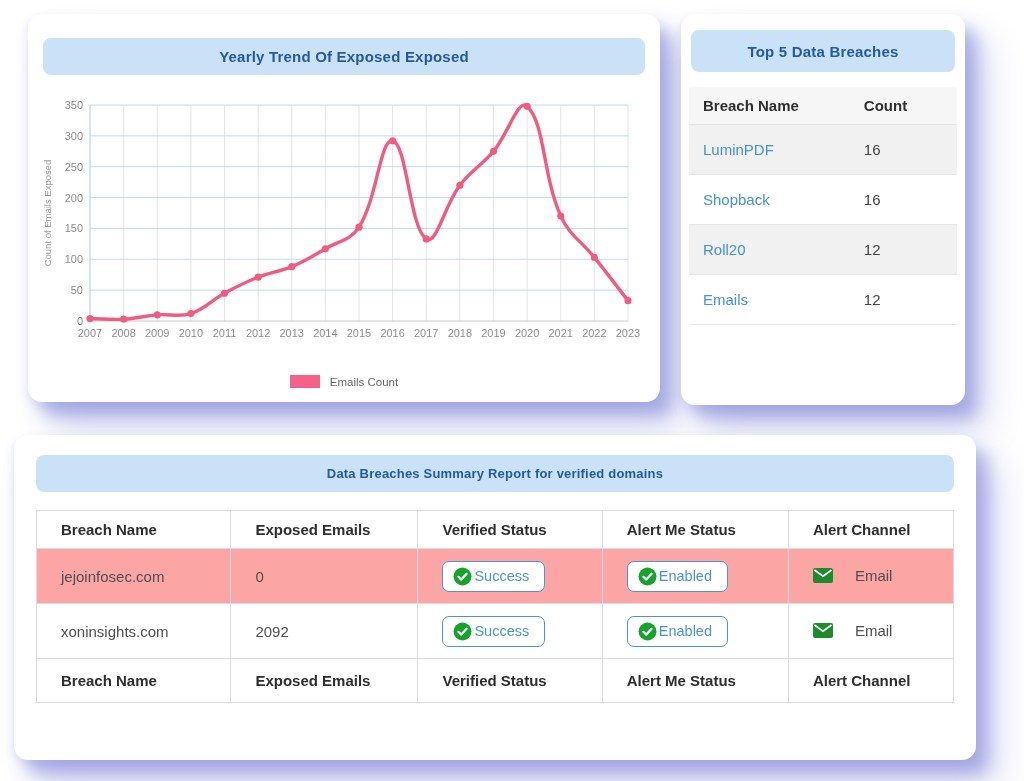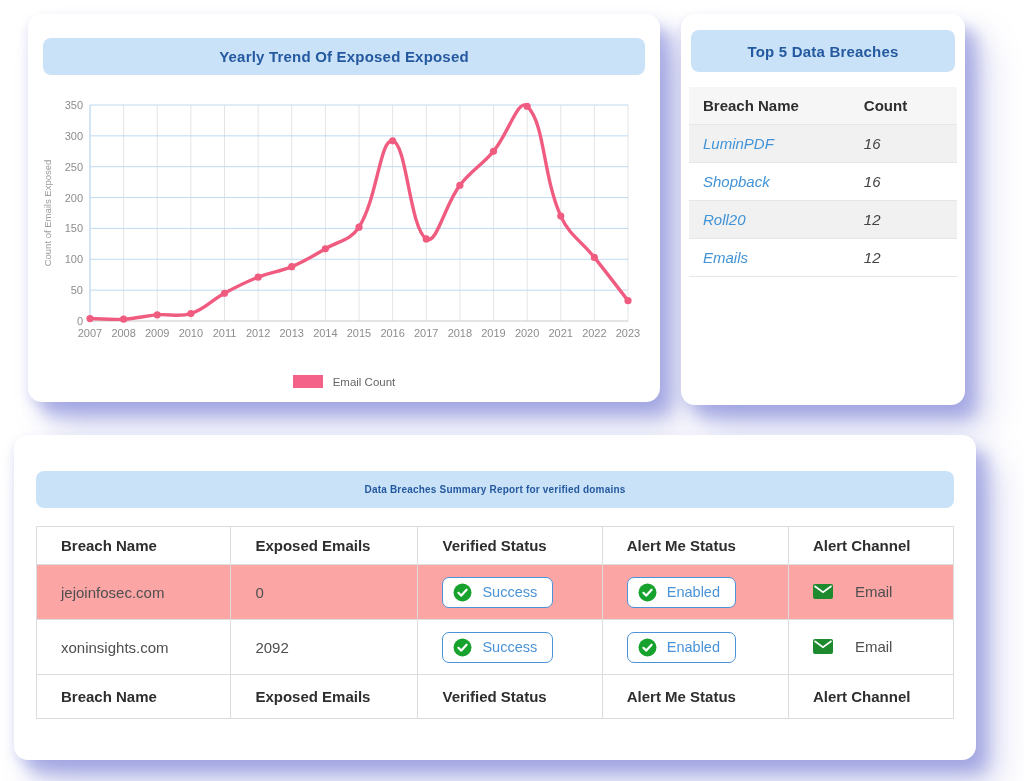--- a/index.html
+++ b/index.html
@@ -37,44 +37,44 @@
   .legend-label { font-size:11.5px; color:#666; }
 
   
   .top5-card { left:681px; top:14px; width:284px; height:391px; }
   .top5-card .card-title { margin:16px 10px 4px; height:42px; font-size:15px; }
   .top5-table { width:calc(100% - 16px); margin:15px 8px 0; border-collapse:collapse; font-size:15px; }
   .top5-table th {
     background:#f6f6f6; text-align:left; font-weight:700; color:#2e2e2e;
     padding:10px 14px; border-bottom:1px solid #e6e6e6;
   }
-  .top5-table td { padding:10px 14px; border-bottom:1px solid #e6e6e6; color:#444;font-style:italic; }
+  .top5-table td { padding:16px 14px; border-bottom:1px solid #e6e6e6; color:#444; }
   .top5-table tbody tr:nth-child(odd) { background:#f1f1f1; }
   .top5-table .count-col { width:40%; }
   .breach-link { color:#4293d7; text-decoration:none; cursor:pointer; }
 
   
   .summary-card { left:14px; top:435px; width:962px; height:325px; }
-  .summary-card .card-title { margin:36px 22px 0; height:37px; font-size:10px; }
+  .summary-card .card-title { margin:20px 22px 0; height:37px; font-size:13px; }
   .summary-table {
     width:918px; margin:18px 22px 0; border-collapse:collapse;
     border:1px solid #dcdcdc; font-size:15px;
   }
   .summary-table th, .summary-table td {
     border:1px solid #dcdcdc; text-align:left; padding-left:24px;
   }
   .summary-table thead tr { height:38px; }
   .summary-table tbody tr { height:55px; }
   .summary-table tfoot tr { height:44px; }
   .summary-table th { color:#2e2e2e; font-weight:700; }
   .summary-table td { color:#4f4f4f; }
   .summary-table tbody tr.odd { background:#fca5a5; }
 
   .status-button {
-    display:inline-flex; align-items:center; gap:10px;
+    display:inline-flex; align-items:center; gap:2px;
     padding:5px 15px 5px 10px;
     border:1.5px solid #4a93d9; border-radius:7px;
     background:#ffffff; color:#4a93d9; font-size:14.5px;
     font-family:"Liberation Sans", sans-serif;
     cursor:pointer;
   }
   .channel-cell { display:inline-flex; align-items:center; gap:22px; }
 </style>
 </head>
 <body>
@@ -149,21 +149,21 @@
         <circle cx="419.88" cy="94.23" r="3.6" fill="#f05c80"></circle>
         <circle cx="453.5" cy="60.29" r="3.6" fill="#f05c80"></circle>
         <circle cx="487.13" cy="15.23" r="3.6" fill="#f05c80"></circle>
         <circle cx="520.75" cy="125.09" r="3.6" fill="#f05c80"></circle>
         <circle cx="554.38" cy="166.43" r="3.6" fill="#f05c80"></circle>
         <circle cx="588" cy="209.63" r="3.6" fill="#f05c80"></circle>
       </svg>
   </div>
   <div class="legend">
     <span class="legend-swatch"></span>
-    <span class="legend-label">Email Count</span>
+    <span class="legend-label">Emails Count</span>
   </div>
 </div>
 
 <div class="card top5-card">
   <div class="card-title">Top 5 Data Breaches</div>
   <table class="top5-table">
     <thead>
       <tr>
         <th>Breach Name</th>
         <th class="count-col">Count</th>

